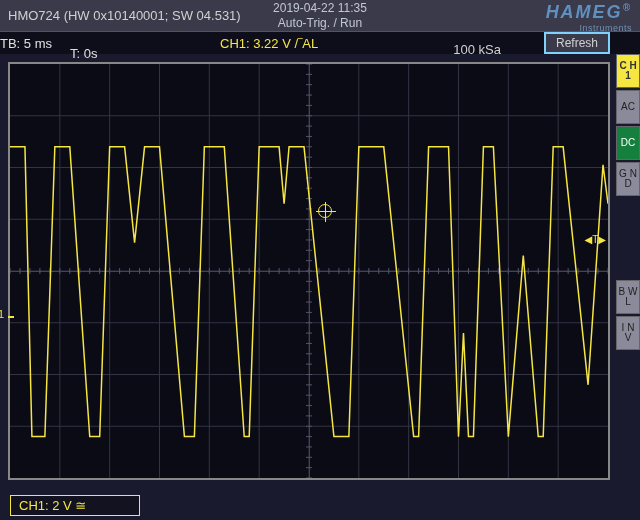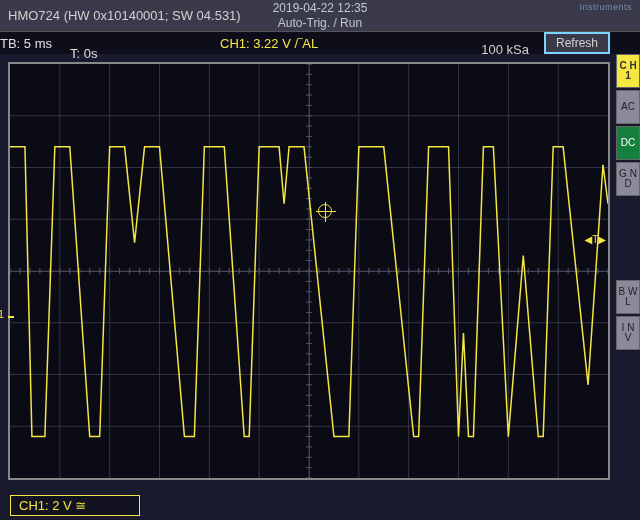--- a/index.html
+++ b/index.html
@@ -40,21 +40,21 @@
     height: 22px;
     background: #0e0e1a;
     display: flex;
     align-items: center;
     gap: 18px;
     font-size: 13px;
   }
   .tb { color: #e0e0e0; }
   .tpos { color: #e0e0e0; margin-top: 20px; }
   .ch1v { color: #f5e642; position: absolute; left: 220px; }
-  .sample { color: #d0d0d0; position: absolute; right: 111px; margin-top: 12px; }
+  .sample { color: #d0d0d0; position: absolute; right: 139px; margin-top: 12px; }
   .refresh {
     position: absolute; right: 30px;
     background: #3a3a4a; color: #d0d0d0;
     padding: 2px 10px; border: 2px solid #7dd3fc;
     font-size: 12px;
   }
   .scope-area {
     position: absolute;
     left: 8px; top: 62px;
     width: 602px; height: 418px;
@@ -114,24 +114,25 @@
   .center-cursor::before{ left:6px; top:-3px; width:1px; height:20px;}
   .center-cursor::after{ top:6px; left:-3px; height:1px; width:20px;}
   svg.waveform { position:absolute; left:0; top:0; width:100%; height:100%; }
 </style>
 </head>
 <body>
 
 <div class="header">
   <span class="device-id">HMO724 (HW 0x10140001; SW 04.531)</span>
   <div class="header-center">
-    <div>2019-04-22 12:35</div>
+    <div>2019-04-22 11:35</div>
     <div>Auto-Trig. / Run</div>
   </div>
   <div class="brand">
+    <div class="brand-name"><span>HAMEG</span><span class="reg">®</span></div>
     <div class="brand-sub">Instruments</div>
   </div>
 </div>
 
 <div class="status-bar">
   <span class="tb">TB: 5 ms</span>
   <span class="tpos">T: 0s</span>
   <span class="ch1v">CH1: 3.22 V /‾AL</span>
   <span class="sample">100 kSa</span>
   <span class="refresh">Refresh</span>

